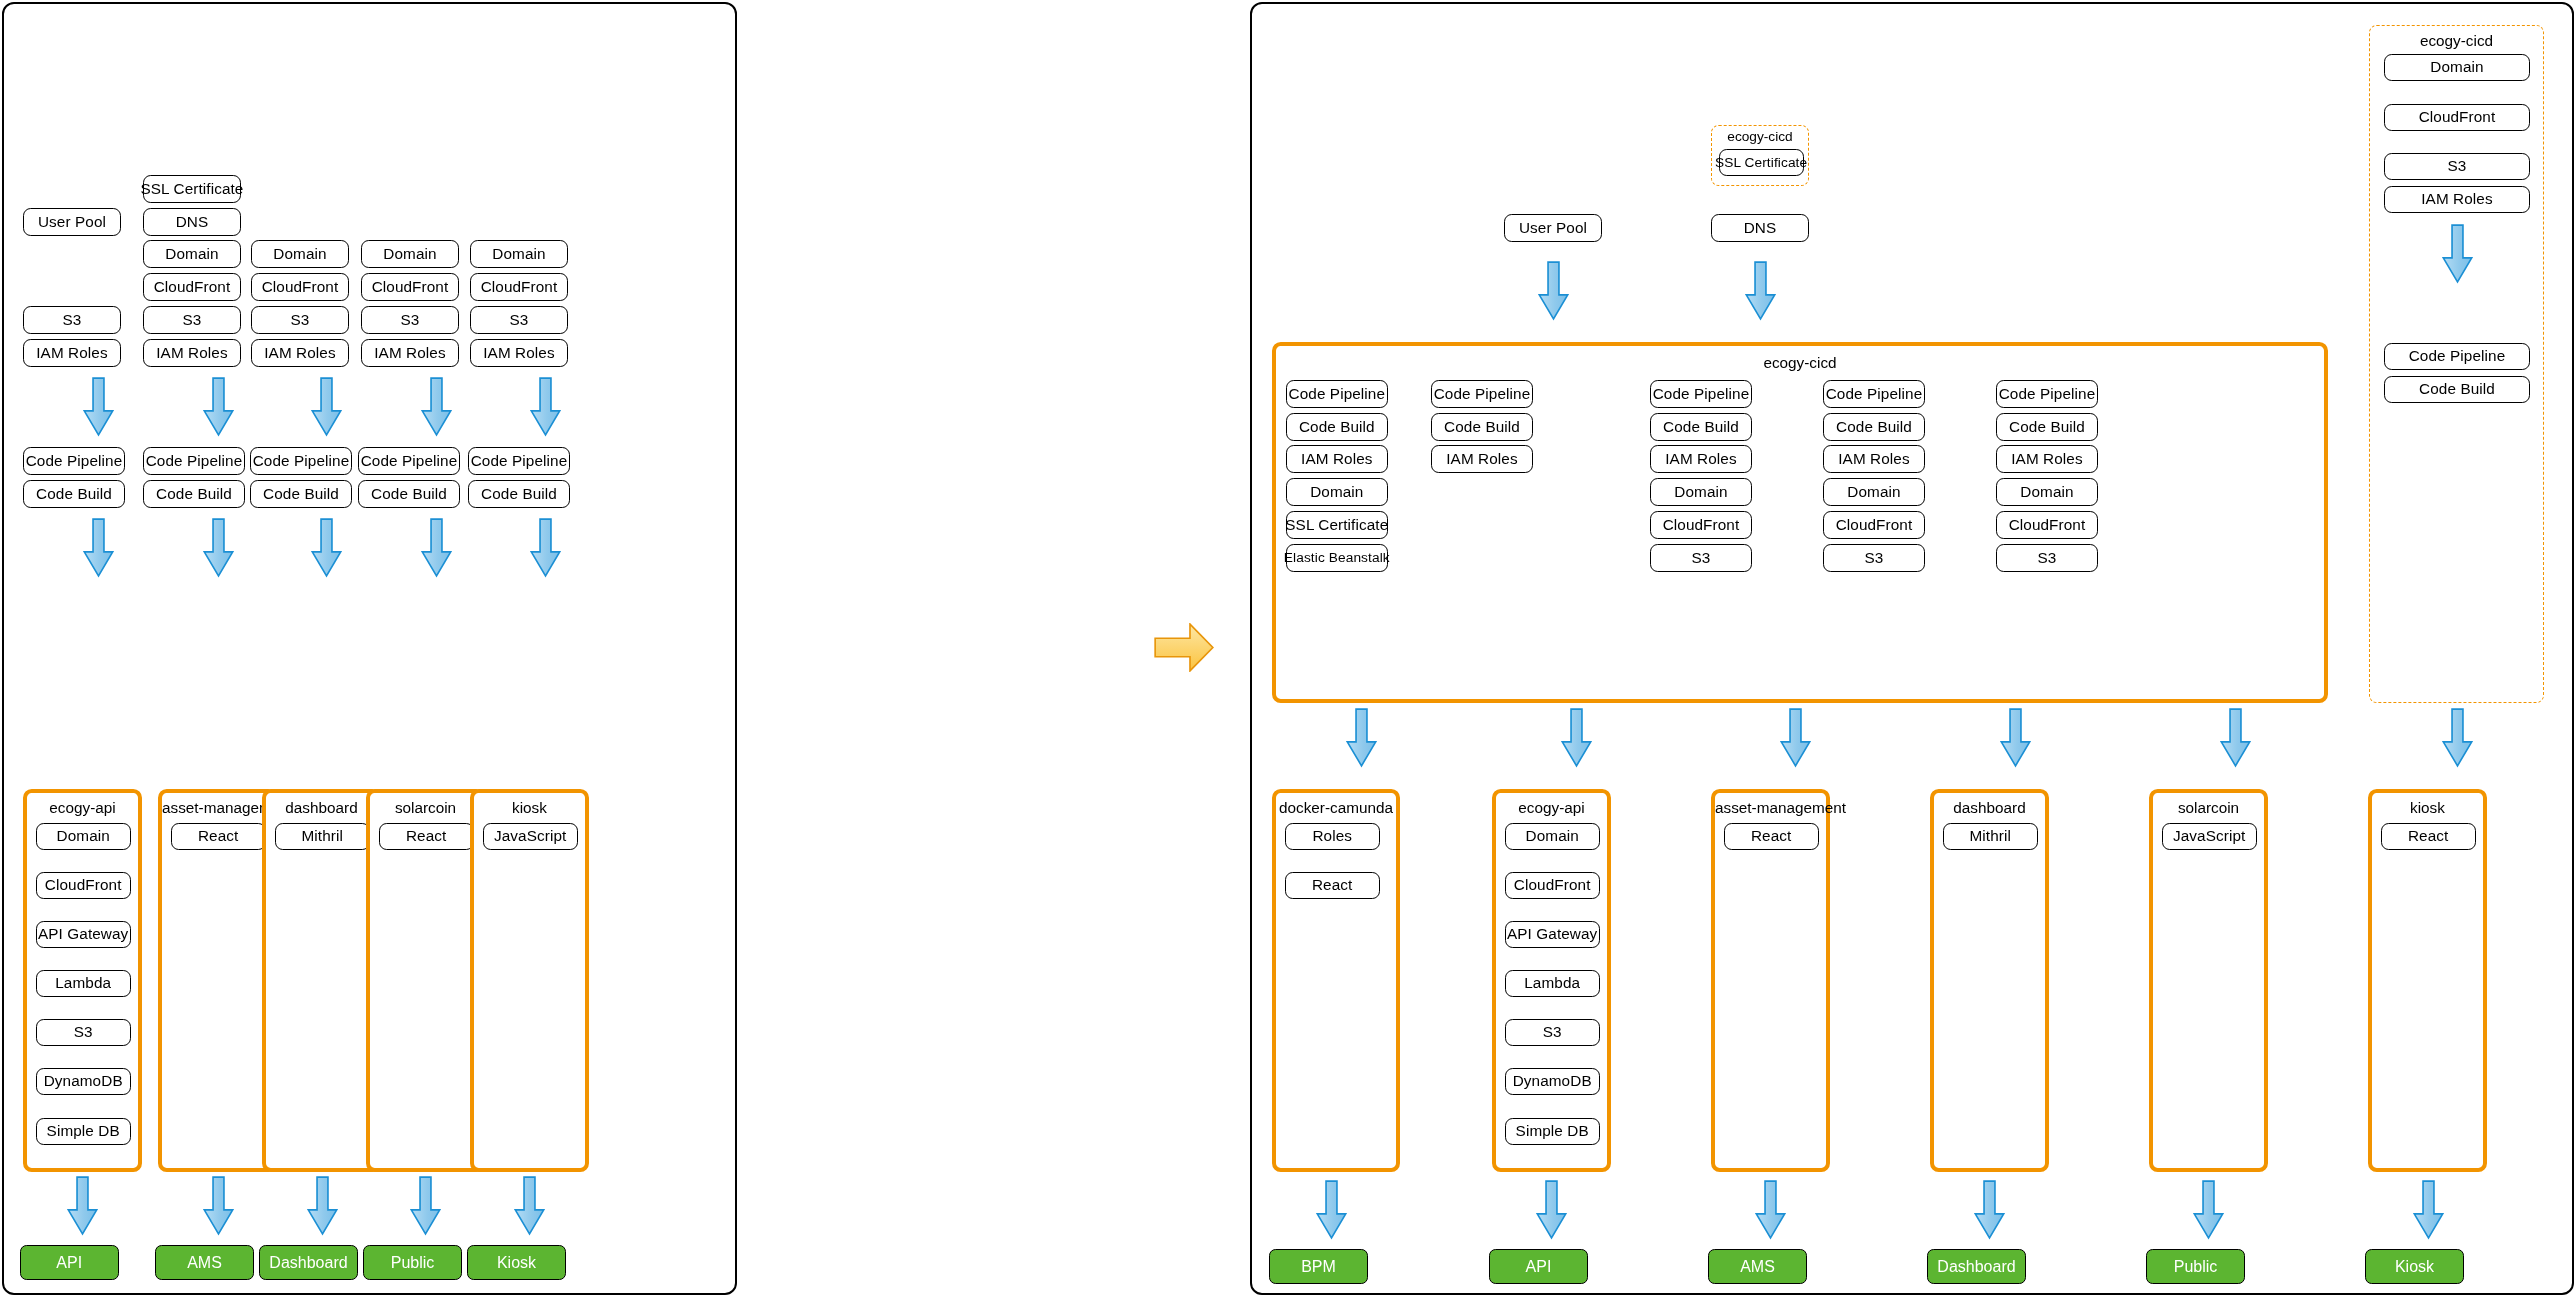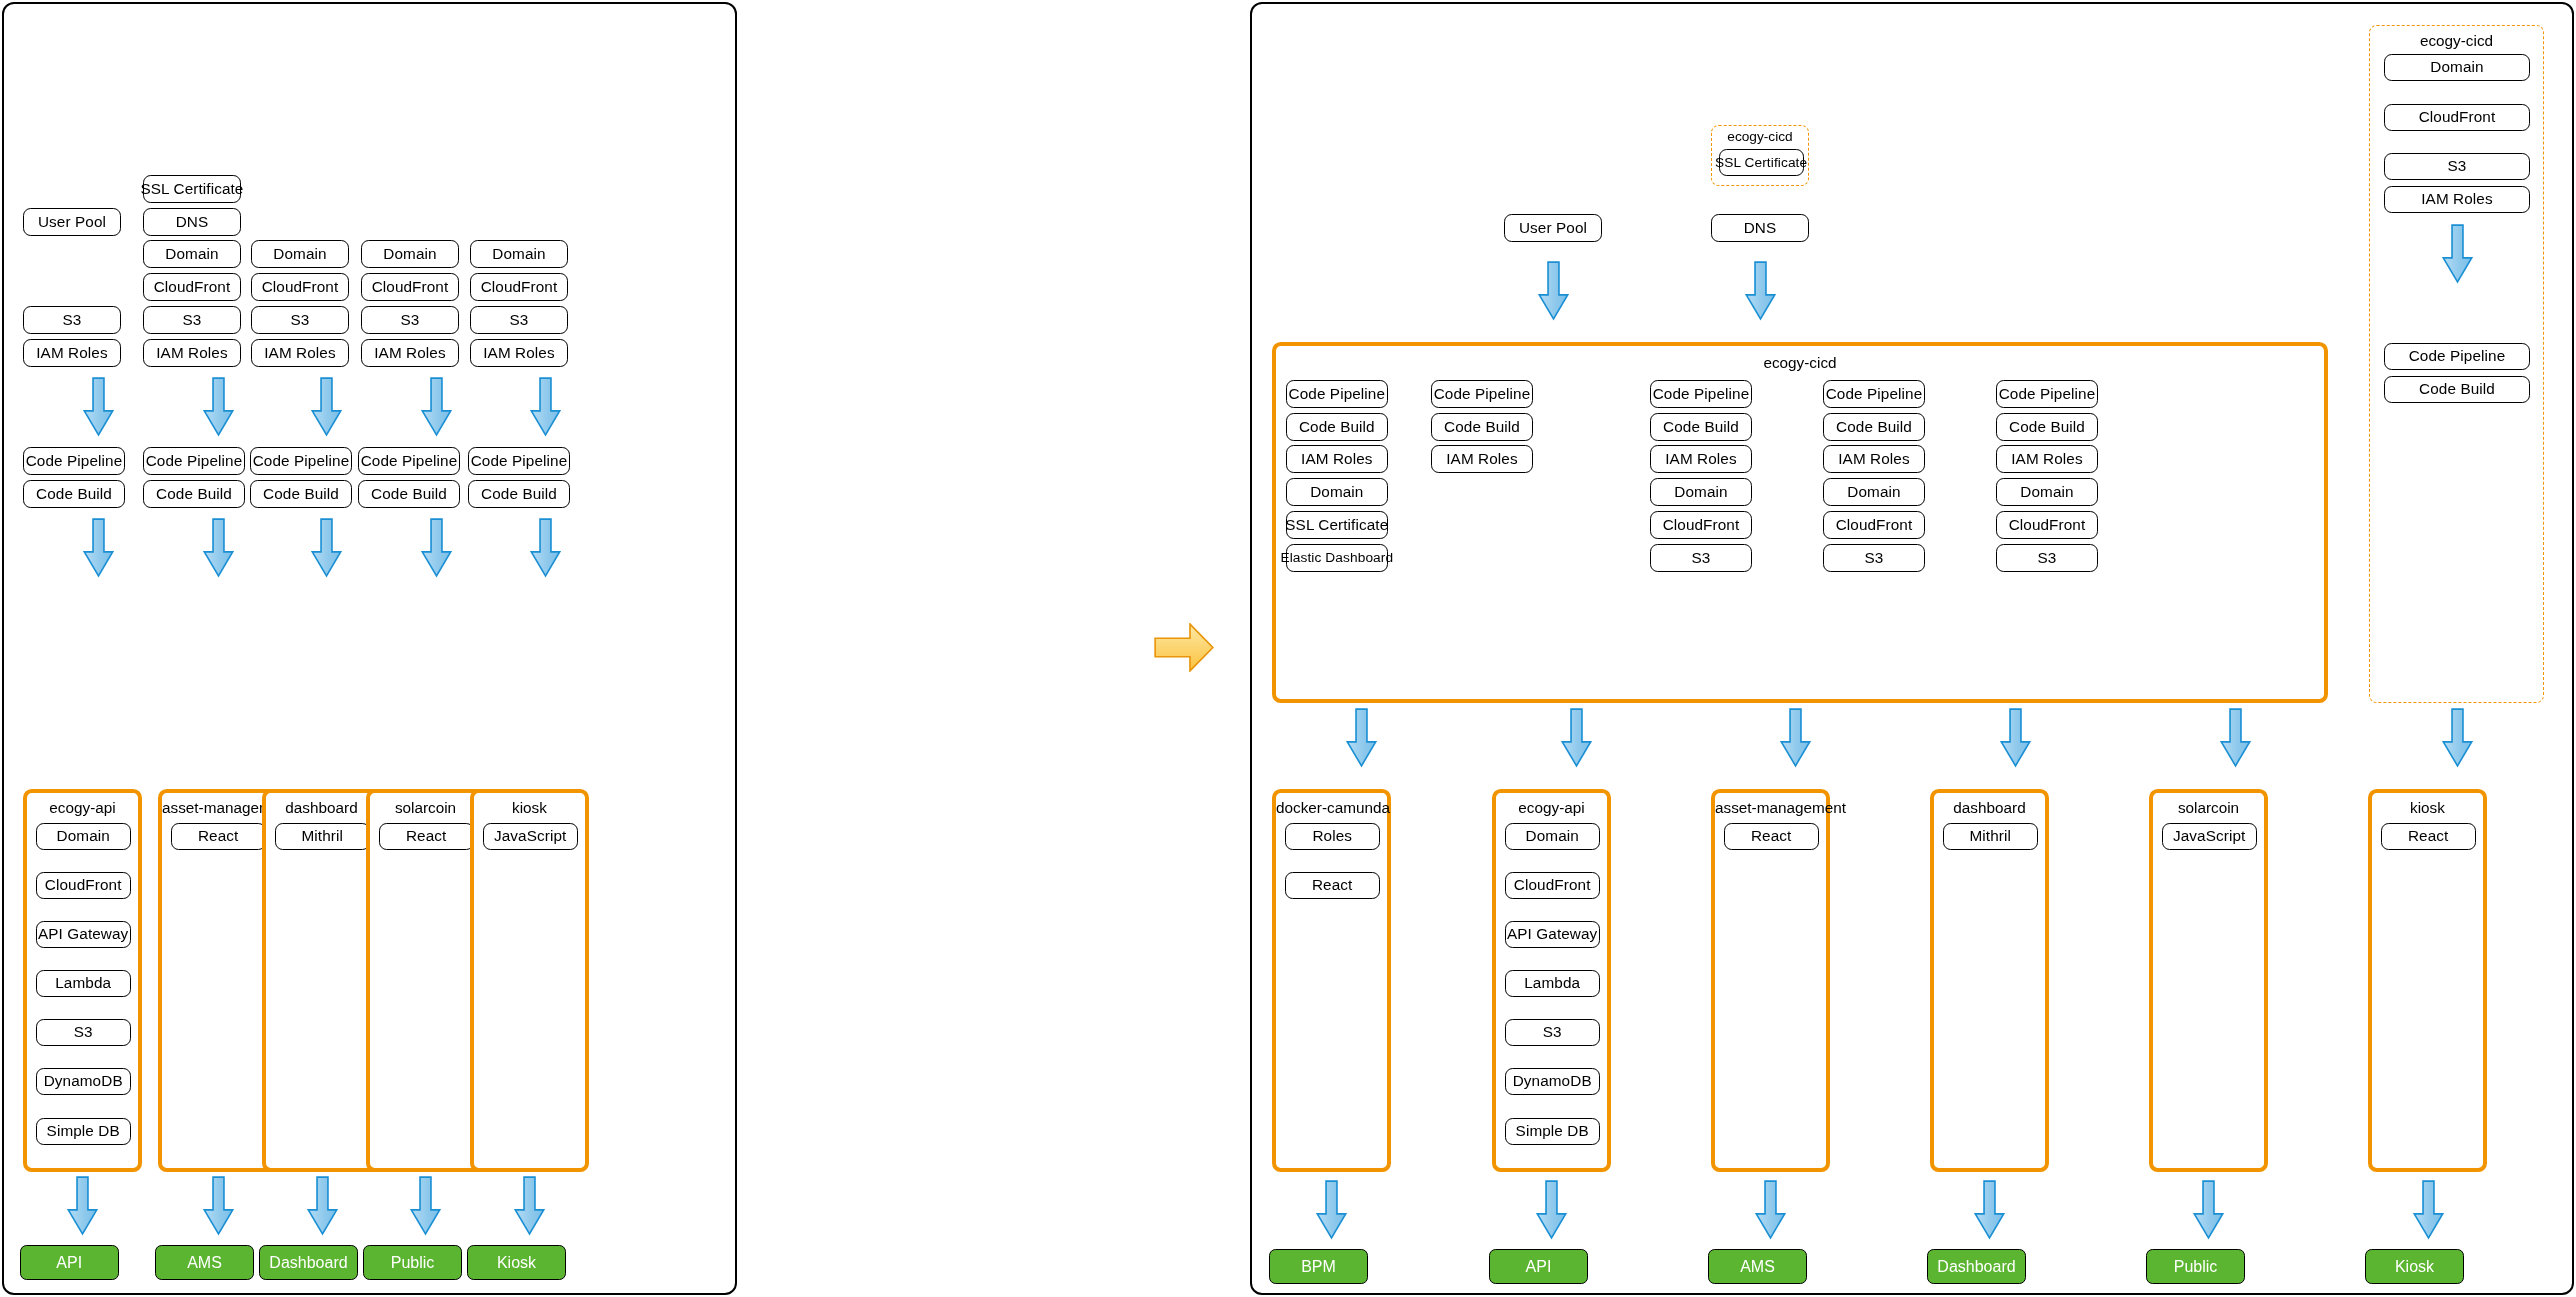--- a/index.html
+++ b/index.html
@@ -283,21 +283,21 @@
   </div>
 
   <div class="orange-group" style="left:1272px; top:342px; width:1056px; height:361px;">
     <div class="group-title" style="top:7.7px;">ecogy-cicd</div>
 
     <div class="node" style="left:9.8px; top:34px; width:102px; height:28px;">Code Pipeline</div>
     <div class="node" style="left:9.8px; top:67px; width:102px; height:28px;">Code Build</div>
     <div class="node" style="left:9.8px; top:99px; width:102px; height:28px;">IAM Roles</div>
     <div class="node" style="left:9.8px; top:132px; width:102px; height:28px;">Domain</div>
     <div class="node" style="left:9.8px; top:165px; width:102px; height:28px;">SSL Certificate</div>
-    <div class="node" style="left:9.8px; top:198px; width:102px; height:28px; font-size:13.7px;">Elastic Dashboard</div>
+    <div class="node" style="left:9.8px; top:198px; width:102px; height:28px; font-size:13.7px;">Elastic Beanstalk</div>
 
     <div class="node" style="left:155px; top:34px; width:102px; height:28px;">Code Pipeline</div>
     <div class="node" style="left:155px; top:67px; width:102px; height:28px;">Code Build</div>
     <div class="node" style="left:155px; top:99px; width:102px; height:28px;">IAM Roles</div>
 
     <div class="node" style="left:374px; top:34px; width:102px; height:28px;">Code Pipeline</div>
     <div class="node" style="left:374px; top:67px; width:102px; height:28px;">Code Build</div>
     <div class="node" style="left:374px; top:99px; width:102px; height:28px;">IAM Roles</div>
     <div class="node" style="left:374px; top:132px; width:102px; height:28px;">Domain</div>
     <div class="node" style="left:374px; top:165px; width:102px; height:28px;">CloudFront</div>
@@ -357,21 +357,21 @@
     <svg width="31" height="60" viewBox="0 0 56 110">
         <path d="M18 2 H38 V62 H54 L28 106 L2 62 H18 Z" fill="url(#blueGrad)" stroke="#1B8FD4" stroke-width="3"></path>
       </svg>
   </div>
   <div class="arrow-down" style="left:2442px; top:708px;">
     <svg width="31" height="60" viewBox="0 0 56 110">
         <path d="M18 2 H38 V62 H54 L28 106 L2 62 H18 Z" fill="url(#blueGrad)" stroke="#1B8FD4" stroke-width="3"></path>
       </svg>
   </div>
 
-  <div class="orange-group" style="left:1272px; top:789px; width:119px; height:383px;">
+  <div class="orange-group" style="left:1272px; top:789px; width:128px; height:383px;">
     <div class="group-title" style="top:5.5px;">docker-camunda</div>
     <div class="node" style="left:8.7px; top:29.5px; width:95px; height:27px;">Roles</div>
     <div class="node" style="left:8.7px; top:79px; width:95px; height:27px;">React</div>
   </div>
   <div class="arrow-down" style="left:1316px; top:1180px;">
     <svg width="31" height="60" viewBox="0 0 56 110">
         <path d="M18 2 H38 V62 H54 L28 106 L2 62 H18 Z" fill="url(#blueGrad)" stroke="#1B8FD4" stroke-width="3"></path>
       </svg>
   </div>
   <div class="green" style="left:1269px; top:1249px; width:99px; height:35px;">BPM</div>

